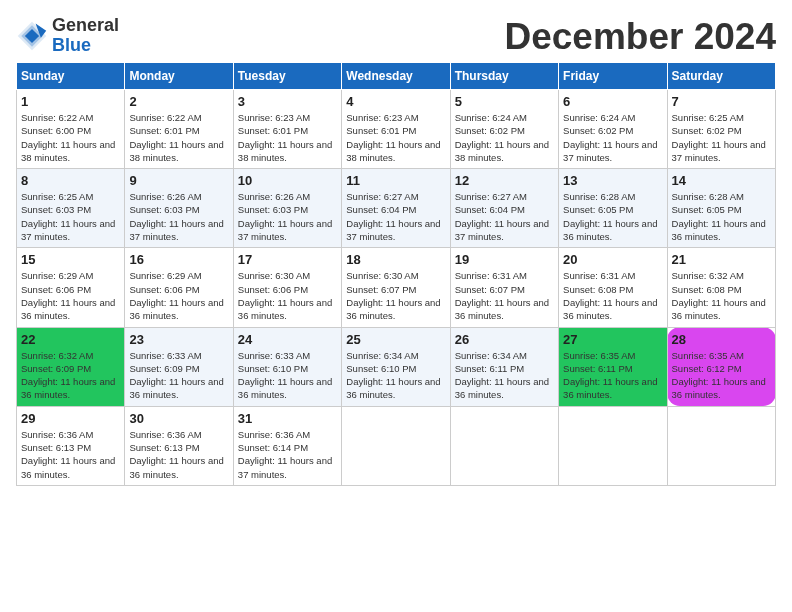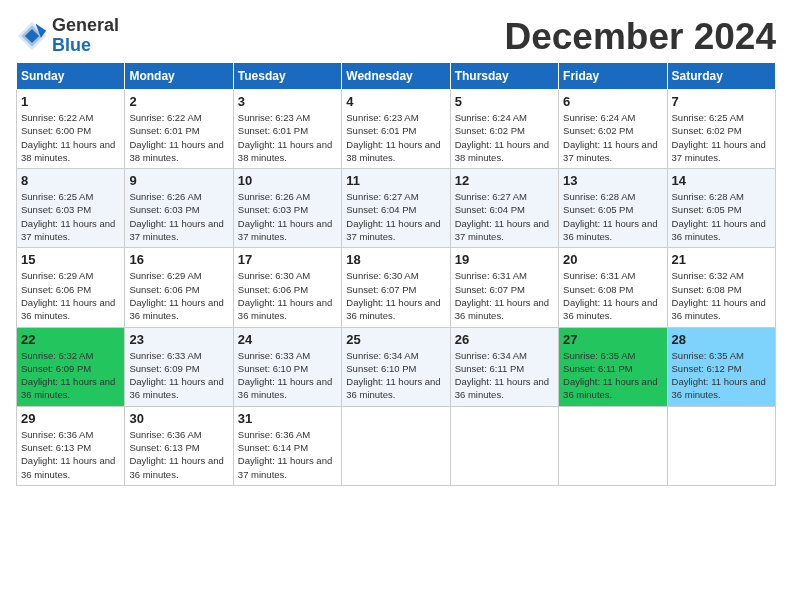--- a/index.html
+++ b/index.html
@@ -281,21 +281,21 @@
           <div class="day-info" style="white-space: pre-line;">Sunrise: 6:34 AM
 Sunset: 6:11 PM
 Daylight: 11 hours and 36 minutes.</div>
         </td>
         <td style="background: #22c55e;">
           <span class="day-num">27</span>
           <div class="day-info" style="white-space: pre-line;">Sunrise: 6:35 AM
 Sunset: 6:11 PM
 Daylight: 11 hours and 36 minutes.</div>
         </td>
-        <td style="background: #7dd3fc;">
+        <td style="background: #d946ef; border-radius: 13px;">
           <span class="day-num">28</span>
           <div class="day-info" style="white-space: pre-line;">Sunrise: 6:35 AM
 Sunset: 6:12 PM
 Daylight: 11 hours and 36 minutes.</div>
         </td>
       </tr>
       <tr>
         <td>
           <span class="day-num">29</span>
           <div class="day-info" style="white-space: pre-line;">Sunrise: 6:36 AM

